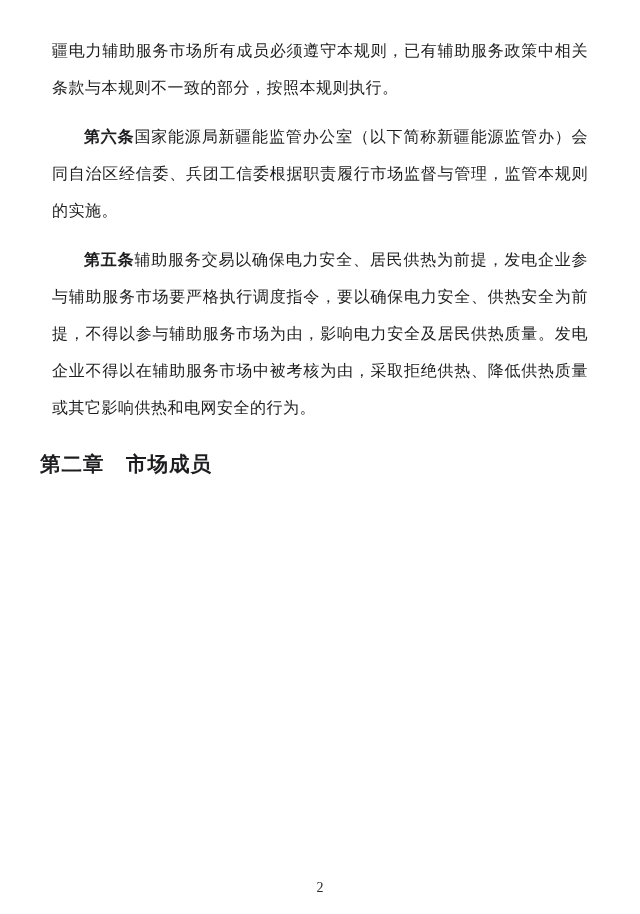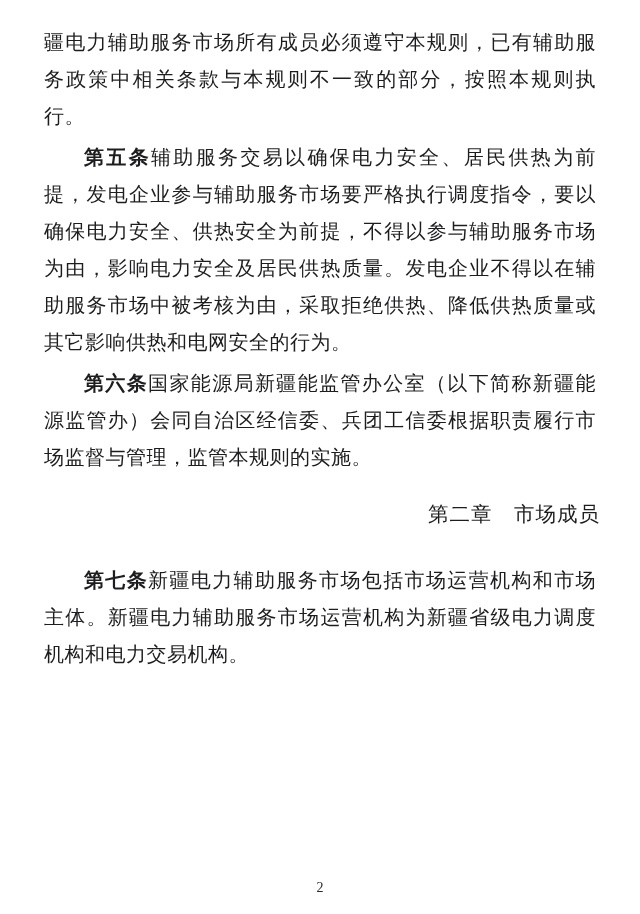--- a/index.html
+++ b/index.html
@@ -16,63 +16,62 @@
     position: relative;
   }
   .page {
     box-sizing: border-box;
     width: 640px;
     height: 914px;
     padding: 20px 40px 0 40px;
     position: relative;
   }
   .para {
-    margin: 4px;
-    font-size: 20px;
+    margin: 12px;
+    font-size: 16px;
     line-height: 37px;
     text-align: justify;
     text-justify: inter-character;
     letter-spacing: 0.5px;
     word-break: break-all;
   }
   .para.indent {
     text-indent: 2em;
   }
   .article-label {
     font-weight: bold;
   }
   .chapter {
-    margin: 24px 0 34px 0;
+    margin: 24px 0 20px 0;
     font-size: 20.5px;
-    font-weight: normal;
-    text-align: right;
+    font-weight: bold;
+    text-align: left;
     letter-spacing: 1px;
   }
   .page-number {
     position: absolute;
     bottom: 18px;
     left: 0;
     width: 100%;
     text-align: center;
     font-size: 14px;
     color: #2a2a2a;
   }
 </style>
 </head>
 <body>
 
 <div class="page">
 
   <p class="para"><span>疆电力辅助服务市场所有成员必须遵守本规则，已有辅助服务政策中相关条款与本规则不一致的部分，按照本规则执行。</span></p>
 
 
+  <p class="para indent"><span class="article-label">第六条</span><span>国家能源局新疆能监管办公室（以下简称新疆能源监管办）会同自治区经信委、兵团工信委根据职责履行市场监督与管理，监管本规则的实施。</span></p>
+
   <p class="para indent"><span class="article-label">第五条</span><span>辅助服务交易以确保电力安全、居民供热为前提，发电企业参与辅助服务市场要严格执行调度指令，要以确保电力安全、供热安全为前提，不得以参与辅助服务市场为由，影响电力安全及居民供热质量。发电企业不得以在辅助服务市场中被考核为由，采取拒绝供热、降低供热质量或其它影响供热和电网安全的行为。</span></p>
-
-  <p class="para indent"><span class="article-label">第六条</span><span>国家能源局新疆能监管办公室（以下简称新疆能源监管办）会同自治区经信委、兵团工信委根据职责履行市场监督与管理，监管本规则的实施。</span></p>
 
   <h2 class="chapter">第二章　市场成员</h2>
 
-  <p class="para indent"><span class="article-label">第七条</span><span>新疆电力辅助服务市场包括市场运营机构和市场主体。新疆电力辅助服务市场运营机构为新疆省级电力调度机构和电力交易机构。</span></p>
 
 
   <div class="page-number">2</div>
 
 </div>
 
 </body></html>

